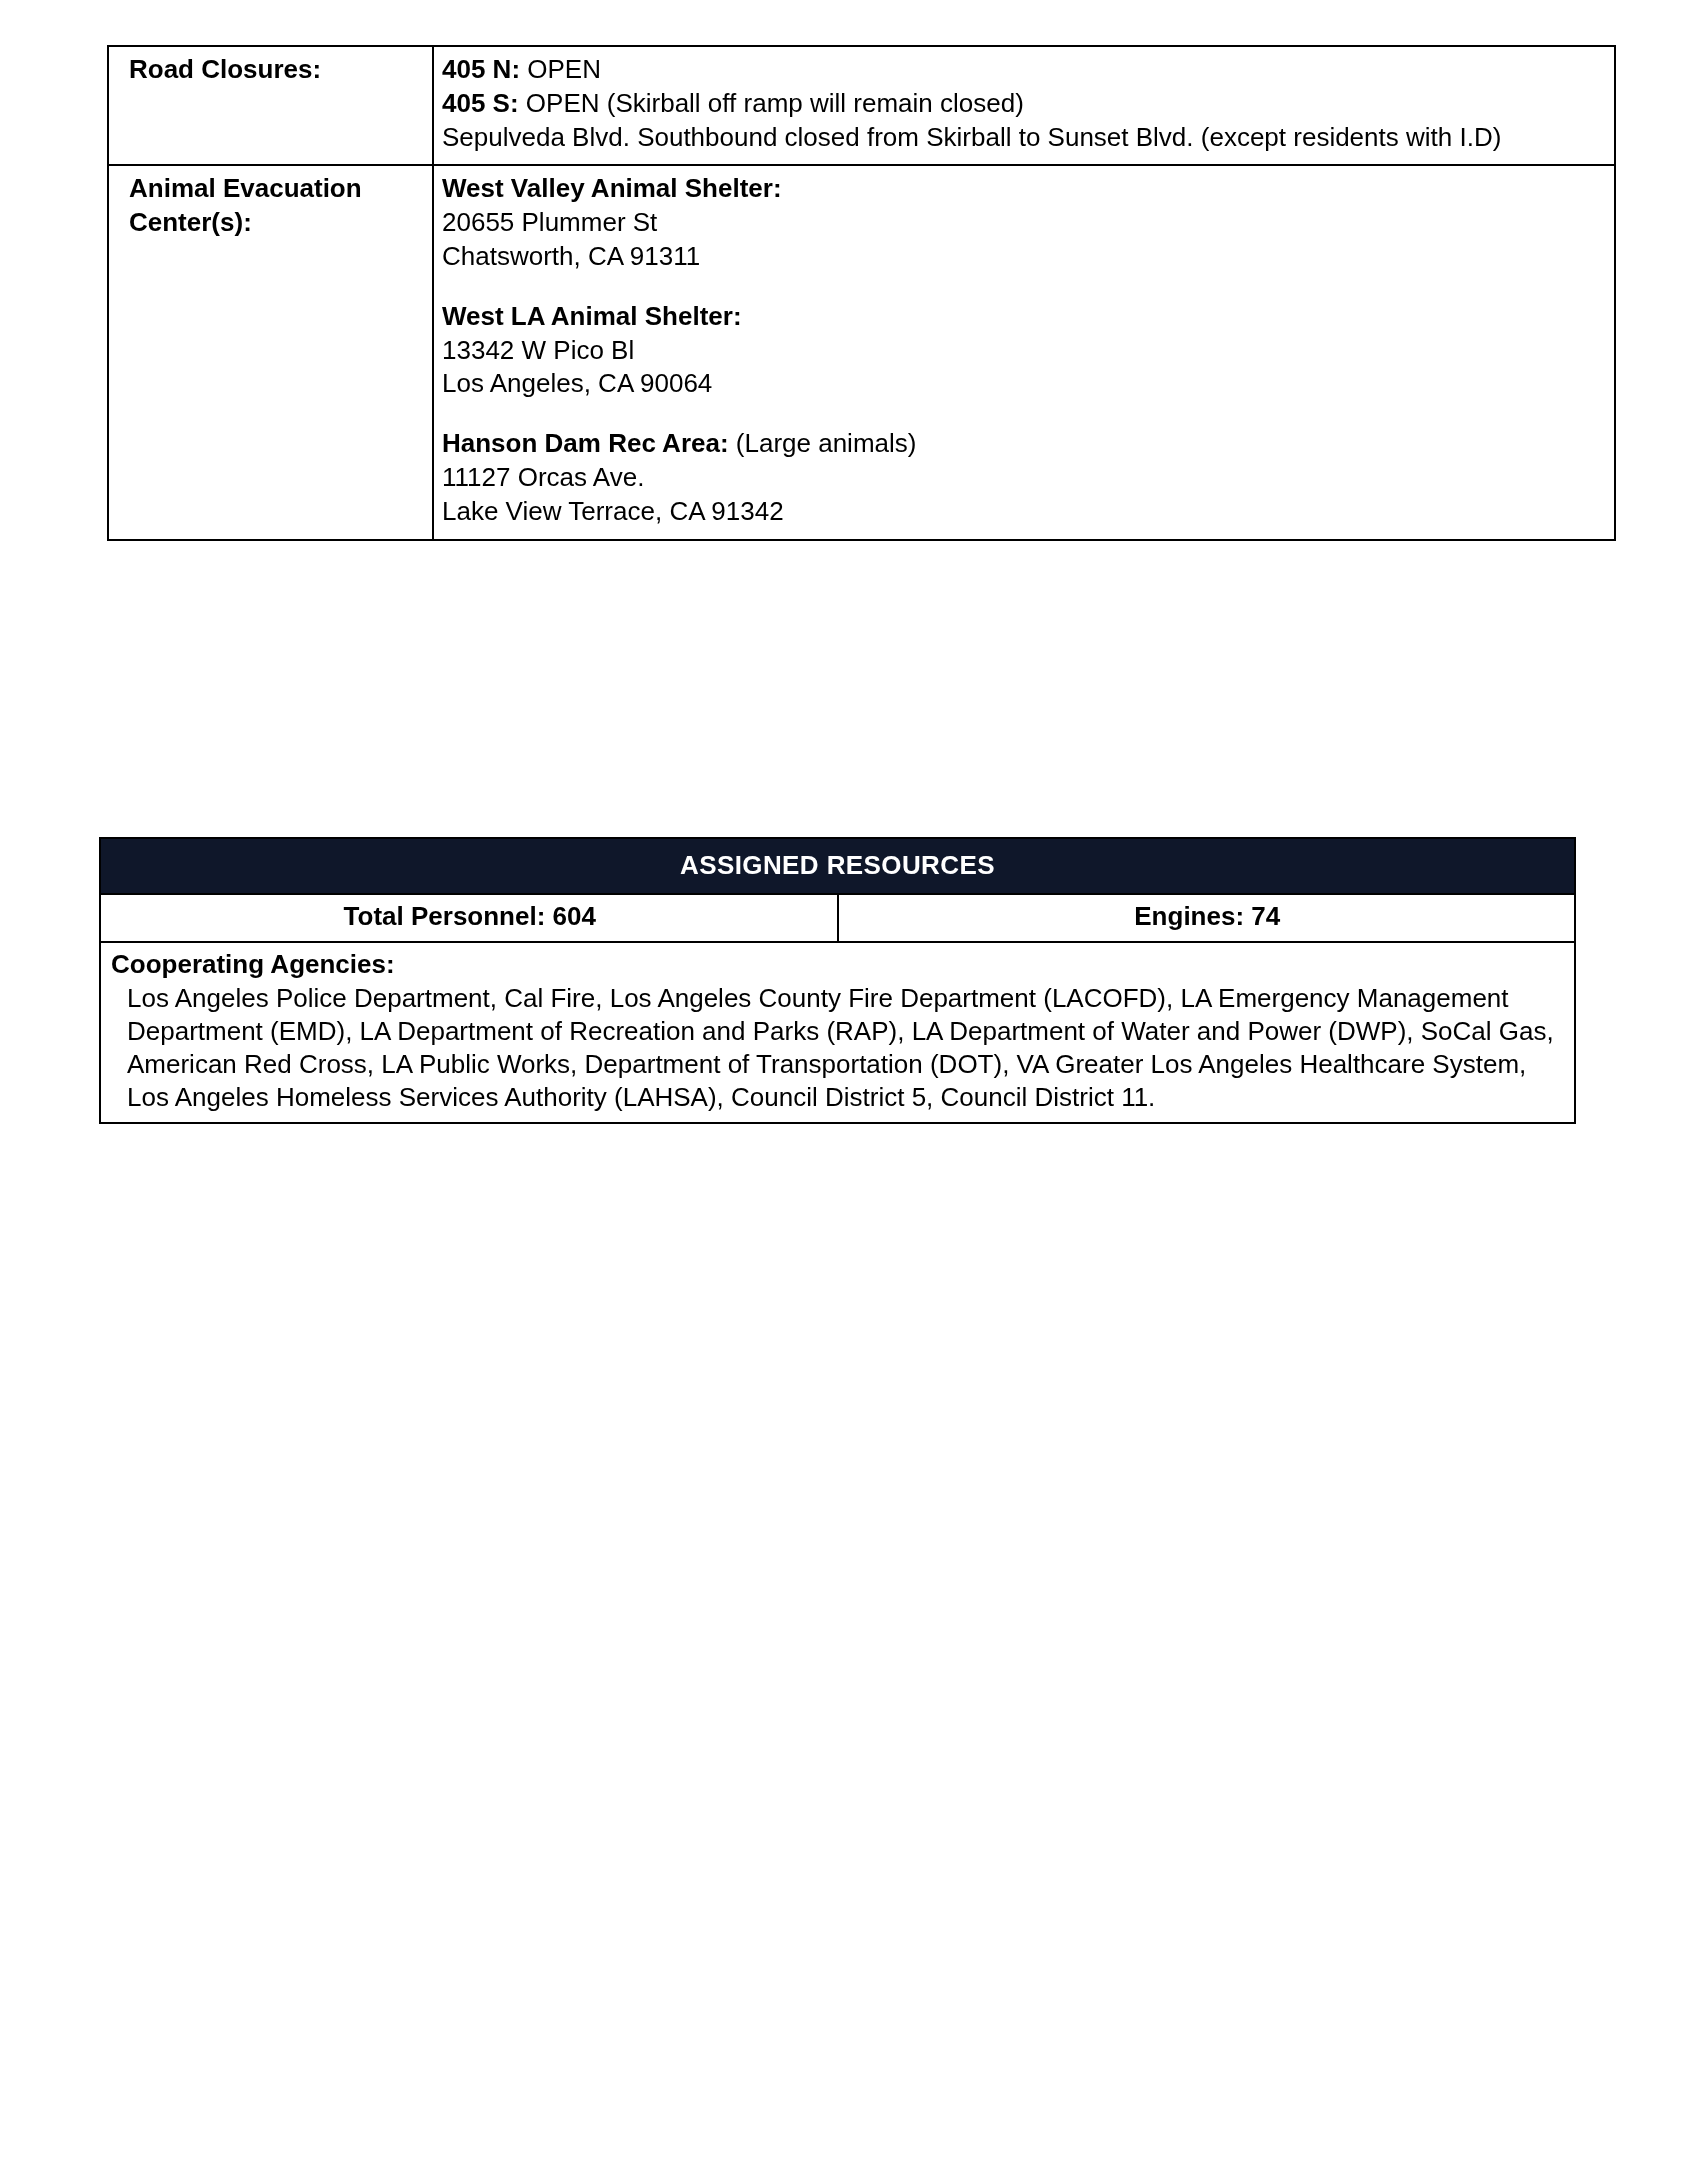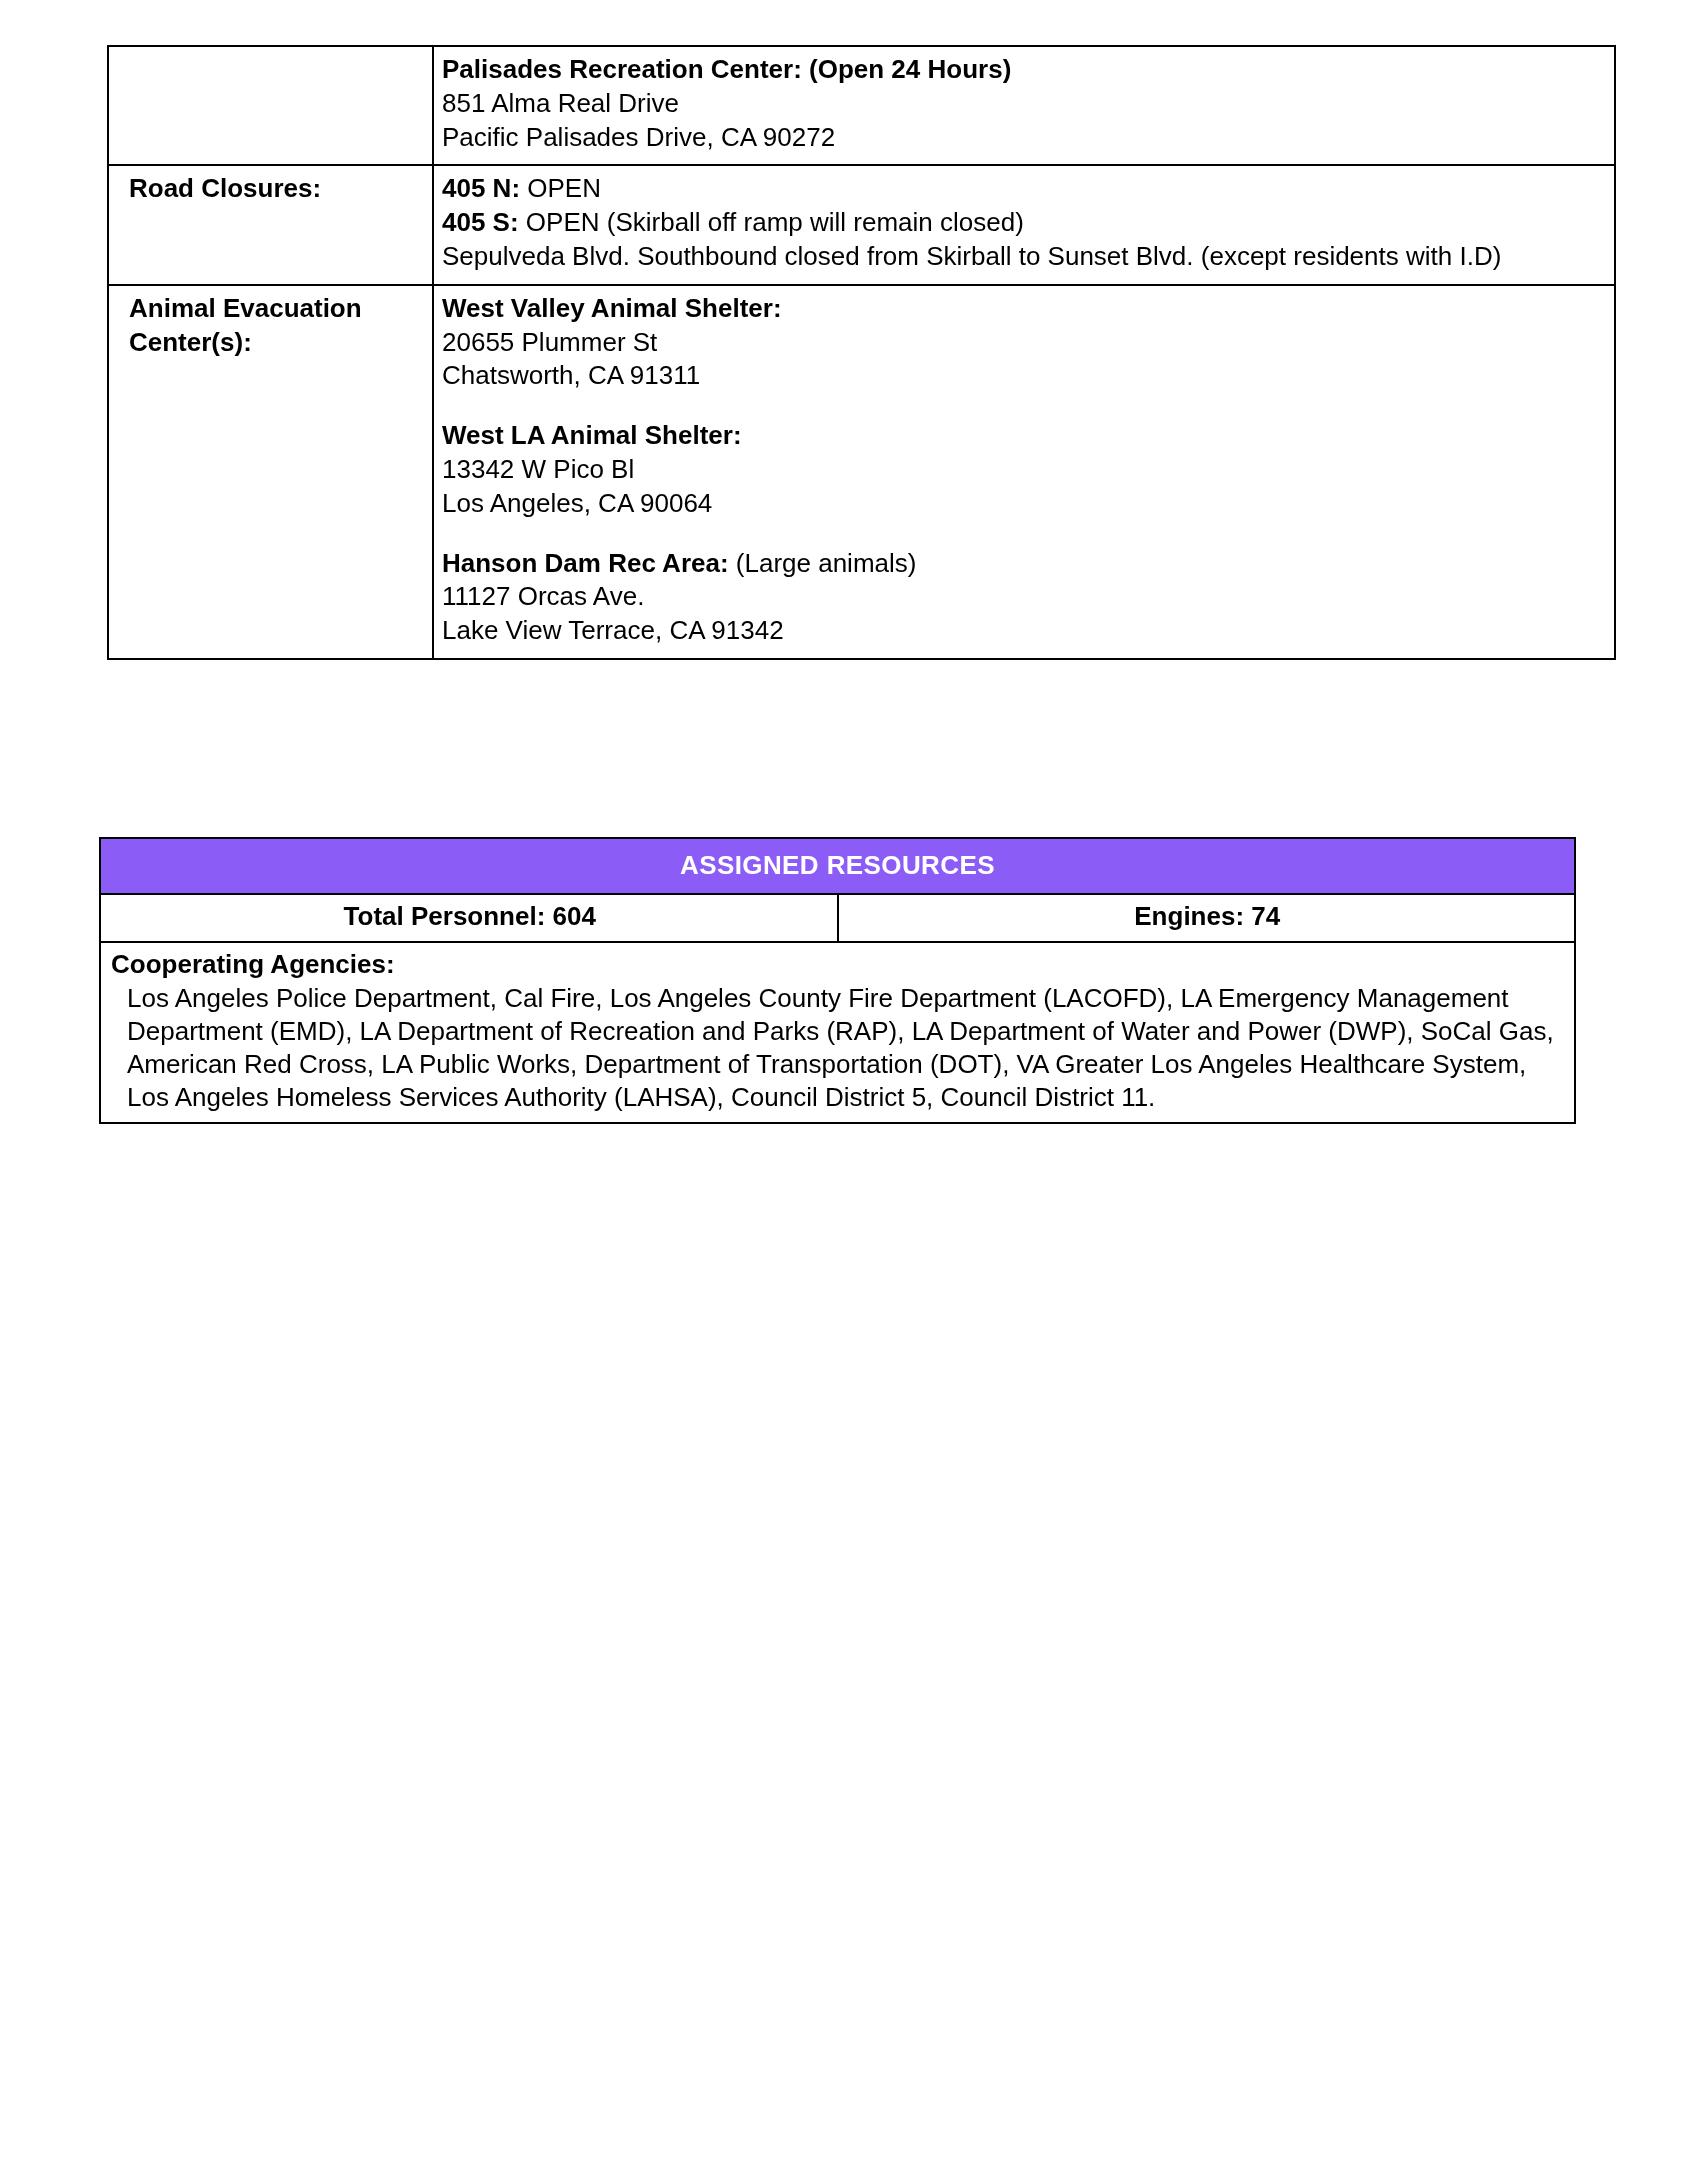--- a/index.html
+++ b/index.html
@@ -65,21 +65,21 @@
     table-layout: fixed;
   }
   .res-table td {
     border: 2px solid #000000;
     vertical-align: top;
     padding: 5px 8px 7px 10px;
     font-size: 26px;
     line-height: 1.28;
   }
   .res-header {
-    background: #8b5cf6;
+    background: #0f172a;
     color: #ffffff;
     font-weight: bold;
     text-align: center;
     font-size: 27px;
     letter-spacing: 0.4px;
     padding: 10px 0 11px 0 !important;
     border: 2px solid #000000;
   }
   .res-cell {
     font-weight: bold;
@@ -91,28 +91,20 @@
   .agency-body  { display: block; margin-left: 16px; }
 </style>
 </head>
 <body>
 
 <div class="page">
 
   <table class="info-table">
     <tbody>
 
-      <tr>
-        <td class="label-col"></td>
-        <td class="value-col tall-pad-1">
-          <span class="line b">Palisades Recreation Center: (Open 24 Hours)</span>
-          <span class="line">851 Alma Real Drive</span>
-          <span class="line">Pacific Palisades Drive, CA 90272</span>
-        </td>
-      </tr>
 
       <tr>
         <td class="label-col">Road Closures:</td>
         <td class="value-col tall-pad-2">
           <span class="line"><span class="b">405 N:</span><span> OPEN</span></span>
           <span class="line"><span class="b">405 S:</span><span> OPEN (Skirball off ramp will remain closed)</span></span>
           <span class="line">Sepulveda Blvd. Southbound closed from Skirball to Sunset Blvd. (except residents with I.D)</span>
         </td>
       </tr>
 

